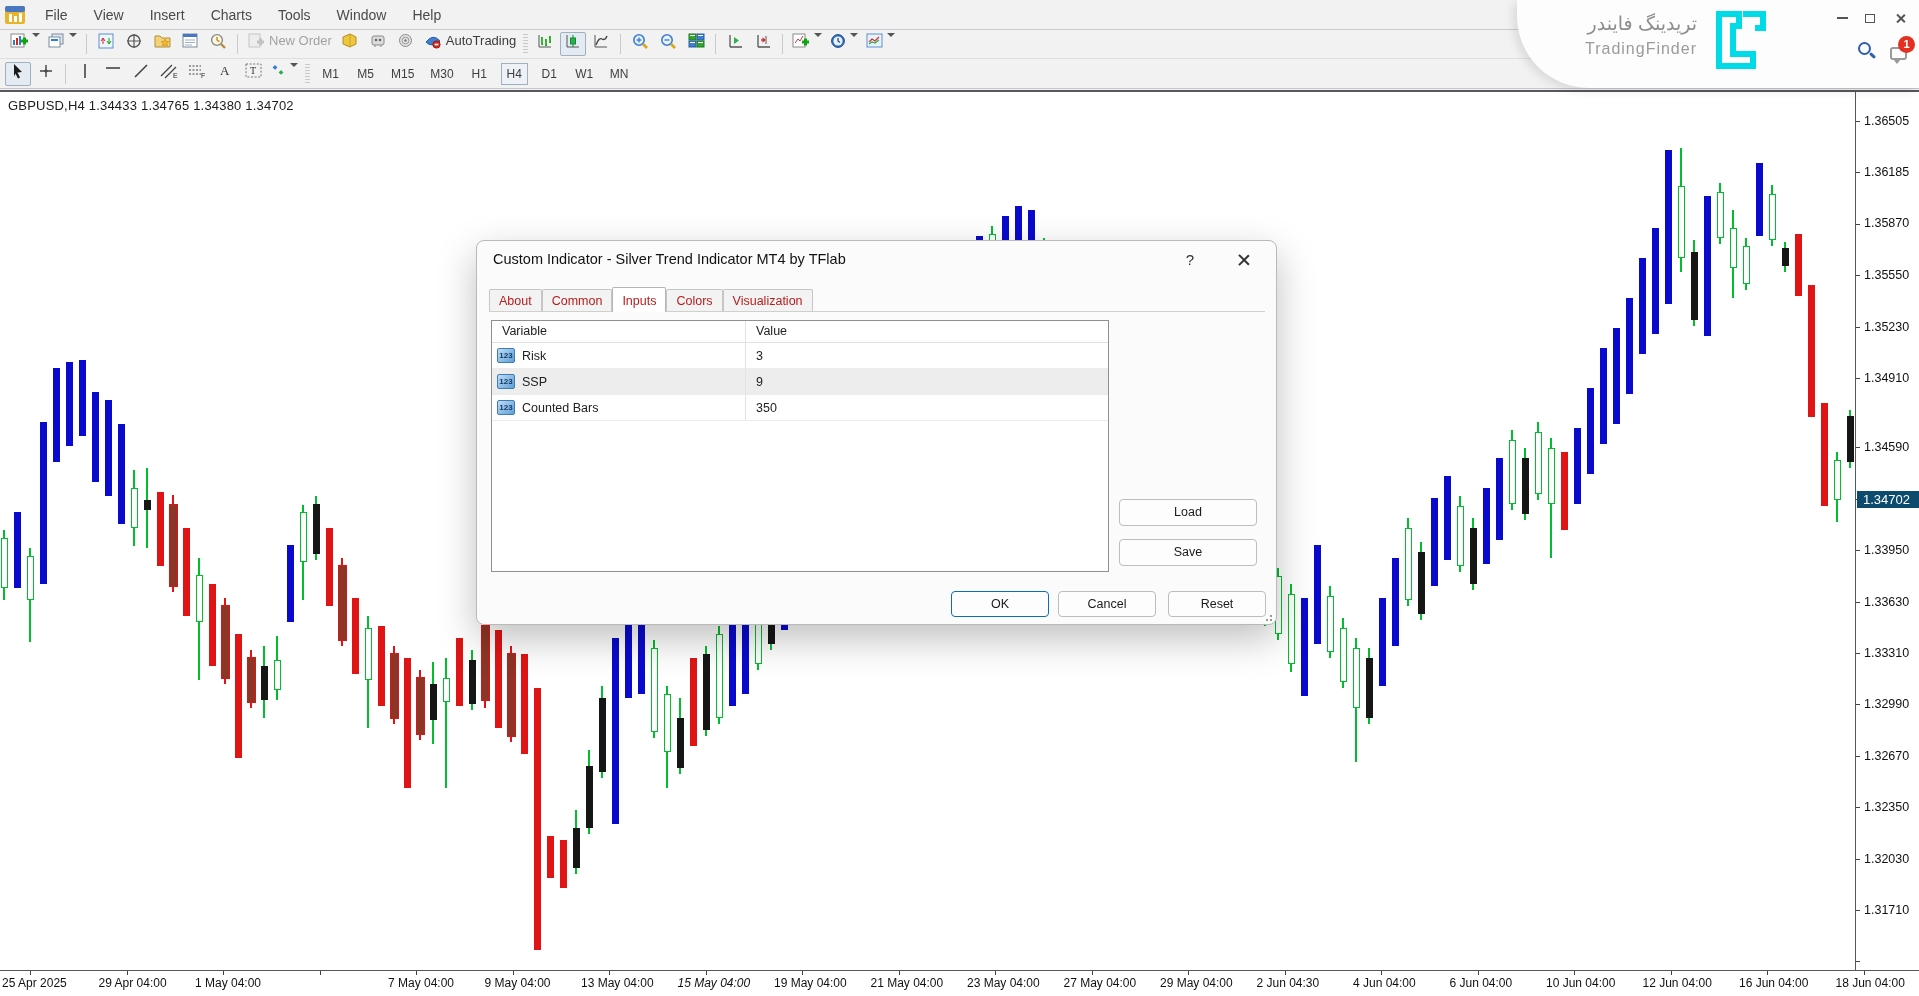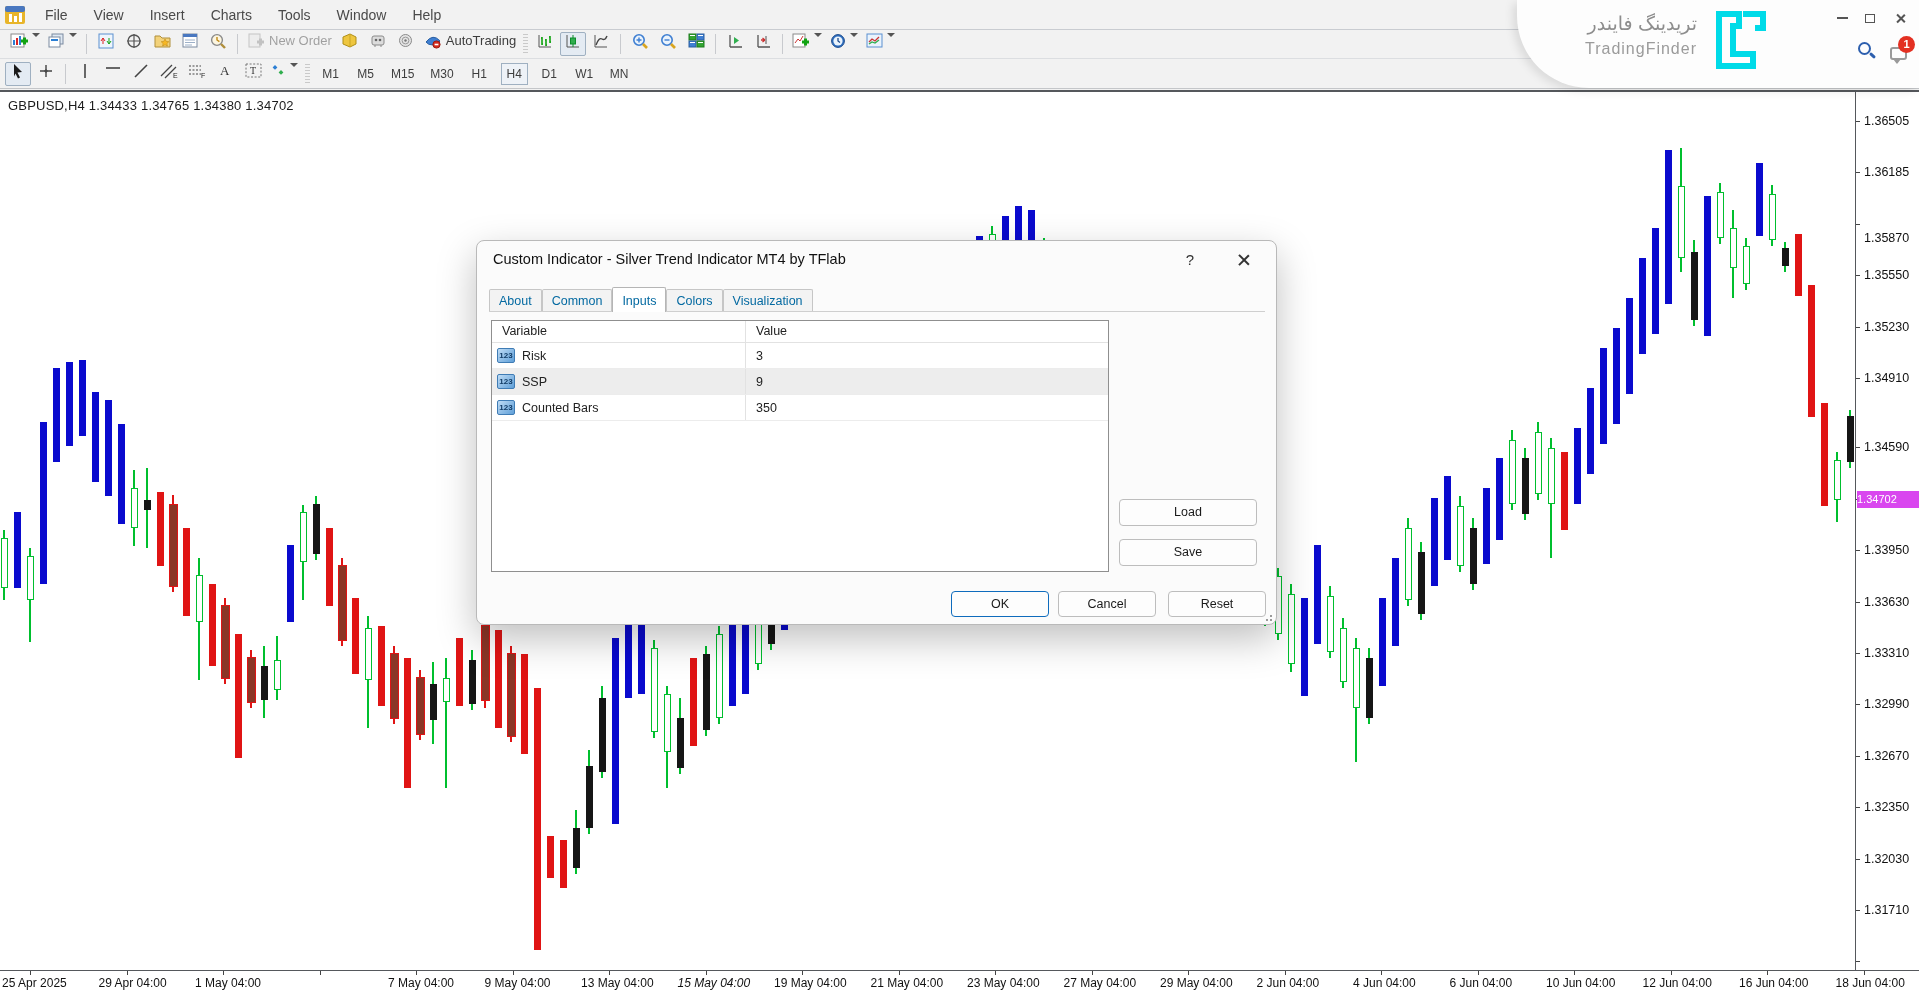--- a/index.html
+++ b/index.html
@@ -35,22 +35,22 @@
   
   .chart { position:absolute; left:0; top:90px; width:1919px; height:906px; background:#fff;
            border-top:2px solid #55585c; }
   .plot { position:absolute; left:0; top:0; width:1855px; height:878px; overflow:hidden; background:#fff; }
   .symline { position:absolute; left:8px; top:6px; font-size:13px; color:#1c1c1c; letter-spacing:.2px; }
   .candle-wick { position:absolute; width:2px; }
   .candle-body { position:absolute; width:7px; }
   .paxis { position:absolute; left:1855px; top:0; width:64px; height:878px; border-left:1px solid #55585c; background:#fff; }
   .plabel { position:absolute; left:8px; font-size:12.5px; color:#111; white-space:nowrap; }
   .ptick { position:absolute; left:0; width:4px; height:1px; background:#444; }
-  .pcur { position:absolute; left:1px; width:62px; height:17px; background:#d946ef; color:#fff;
-          font-size:11px; line-height:17px; }
+  .pcur { position:absolute; left:1px; width:62px; height:17px; background:#0c4a6e; color:#fff;
+          font-size:13px; line-height:17px; padding-left:6px; }
   .taxis { position:absolute; left:0; top:878px; width:1919px; height:28px; background:#fff; border-top:1px solid #55585c; }
   .tlabel { position:absolute; top:5px; font-size:12px; color:#111; white-space:nowrap; }
   .ttick { position:absolute; top:0; width:1px; height:4px; background:#444; }
 
   
   .wm { position:absolute; right:0; top:0; width:402px; height:88px; background:#fdfdfd;
         border-bottom-left-radius:72px; box-shadow:-4px 3px 10px rgba(0,0,0,.10); }
   .wm-fa { position:absolute; right:222px; top:12px; width:170px; text-align:right; direction:rtl;
            font-size:19px; color:#8d8d8d; }
   .wm-en { position:absolute; right:222px; top:40px; width:170px; text-align:right;
@@ -76,21 +76,21 @@
   
   .dlg { position:absolute; left:476px; top:240px; width:801px; height:385px; background:#fbfbfb;
          border:1px solid #b9b9b9; border-radius:8px; box-shadow:0 14px 38px rgba(0,0,0,.25); }
   .dlg-title { position:absolute; left:16px; top:10px; font-size:14.5px; color:#111; }
   .dlg-help { position:absolute; left:700px; top:7px; width:26px; height:24px; text-align:center;
               font-size:15px; color:#333; line-height:24px; }
   .dlg-x { position:absolute; left:752px; top:7px; width:30px; height:24px; }
   .dlg-x::before, .dlg-x::after { content:""; position:absolute; left:14px; top:5px; width:1.6px; height:14px; background:#333; }
   .dlg-x::before { transform:rotate(45deg);} .dlg-x::after { transform:rotate(-45deg);}
   .tabs { position:absolute; left:12px; top:46px; height:25px; display:flex; align-items:flex-end; }
-  .tab { padding:4px 9px 4px; font-size:12.5px; color:#0369a1; border:1px solid #c6c6c6; border-bottom:none;
+  .tab { padding:4px 9px 4px; font-size:12.5px; color:#b91c1c; border:1px solid #c6c6c6; border-bottom:none;
          background:#f3f3f3; margin-right:0; border-radius:2px 2px 0 0; position:relative; }
   .tab.active { background:#fff; padding-top:6px; margin-top:-3px; z-index:3; border-color:#b5b5b5; }
   .tab-page { position:absolute; left:12px; top:70px; width:776px; height:268px; background:#fbfbfb;
               border-top:1px solid #cfcfcf; }
   .ptable { position:absolute; left:2px; top:8px; width:618px; height:252px; background:#fff; border:1px solid #8f8f8f; }
   .pt-head { display:flex; height:22px; border-bottom:1px solid #e2e2e2; }
   .pt-hcell { font-size:12.5px; color:#222; padding:3px 0 0 10px; }
   .pt-hcell.c1 { width:254px; border-right:1px solid #e2e2e2; }
   .pt-hcell.c2 { flex:1; }
   .pt-row { display:flex; height:26px; border-bottom:1px solid #ececec; align-items:center; }
@@ -743,21 +743,21 @@
         <div class="candle-body" style="left: 1834px; top: 368px; height: 40px; background: rgb(255, 255, 255); border: 1.5px solid rgb(0, 191, 46);"></div>
         <div class="candle-wick" style="left: 1849px; top: 318px; height: 58px; background: rgb(0, 191, 46);"></div>
         <div class="candle-body" style="left: 1847px; top: 324px; height: 46px; background: rgb(22, 22, 22);"></div>
       </div>
     <div class="paxis" id="paxis">
         <div class="ptick" style="top: 29px;"></div>
         <div class="plabel" style="top: 22px;">1.36505</div>
         <div class="ptick" style="top: 80.4px;"></div>
         <div class="plabel" style="top: 73.4px;">1.36185</div>
         <div class="ptick" style="top: 131.8px;"></div>
-        <div class="plabel" style="top: 139px;">1.35870</div>
+        <div class="plabel" style="top: 124px;">1.35870</div>
         <div class="ptick" style="top: 183.2px;"></div>
         <div class="plabel" style="top: 176.2px;">1.35550</div>
         <div class="ptick" style="top: 234.6px;"></div>
         <div class="plabel" style="top: 227.6px;">1.35230</div>
         <div class="ptick" style="top: 286px;"></div>
         <div class="plabel" style="top: 279px;">1.34910</div>
         <div class="ptick" style="top: 355.4px;"></div>
         <div class="plabel" style="top: 348.4px;">1.34590</div>
         <div class="ptick" style="top: 406.8px;"></div>
         <div class="plabel" style="top: 399.8px;">1.34270</div>
@@ -802,21 +802,21 @@
         <div class="tlabel" style="left: 774px;">19 May 04:00</div>
         <div class="ttick" style="left: 898.5px;"></div>
         <div class="tlabel" style="left: 870.5px;">21 May 04:00</div>
         <div class="ttick" style="left: 995px;"></div>
         <div class="tlabel" style="left: 967px;">23 May 04:00</div>
         <div class="ttick" style="left: 1091.5px;"></div>
         <div class="tlabel" style="left: 1063.5px;">27 May 04:00</div>
         <div class="ttick" style="left: 1188px;"></div>
         <div class="tlabel" style="left: 1160px;">29 May 04:00</div>
         <div class="ttick" style="left: 1284.5px;"></div>
-        <div class="tlabel" style="left: 1256.5px;">2 Jun 04:00</div>
+        <div class="tlabel" style="left: 1256.5px;">2 Jun 04:30</div>
         <div class="ttick" style="left: 1381px;"></div>
         <div class="tlabel" style="left: 1353px;">4 Jun 04:00</div>
         <div class="ttick" style="left: 1477.5px;"></div>
         <div class="tlabel" style="left: 1449.5px;">6 Jun 04:00</div>
         <div class="ttick" style="left: 1574px;"></div>
         <div class="tlabel" style="left: 1546px;">10 Jun 04:00</div>
         <div class="ttick" style="left: 1670.5px;"></div>
         <div class="tlabel" style="left: 1642.5px;">12 Jun 04:00</div>
         <div class="ttick" style="left: 1767px;"></div>
         <div class="tlabel" style="left: 1739px;">16 Jun 04:00</div>

